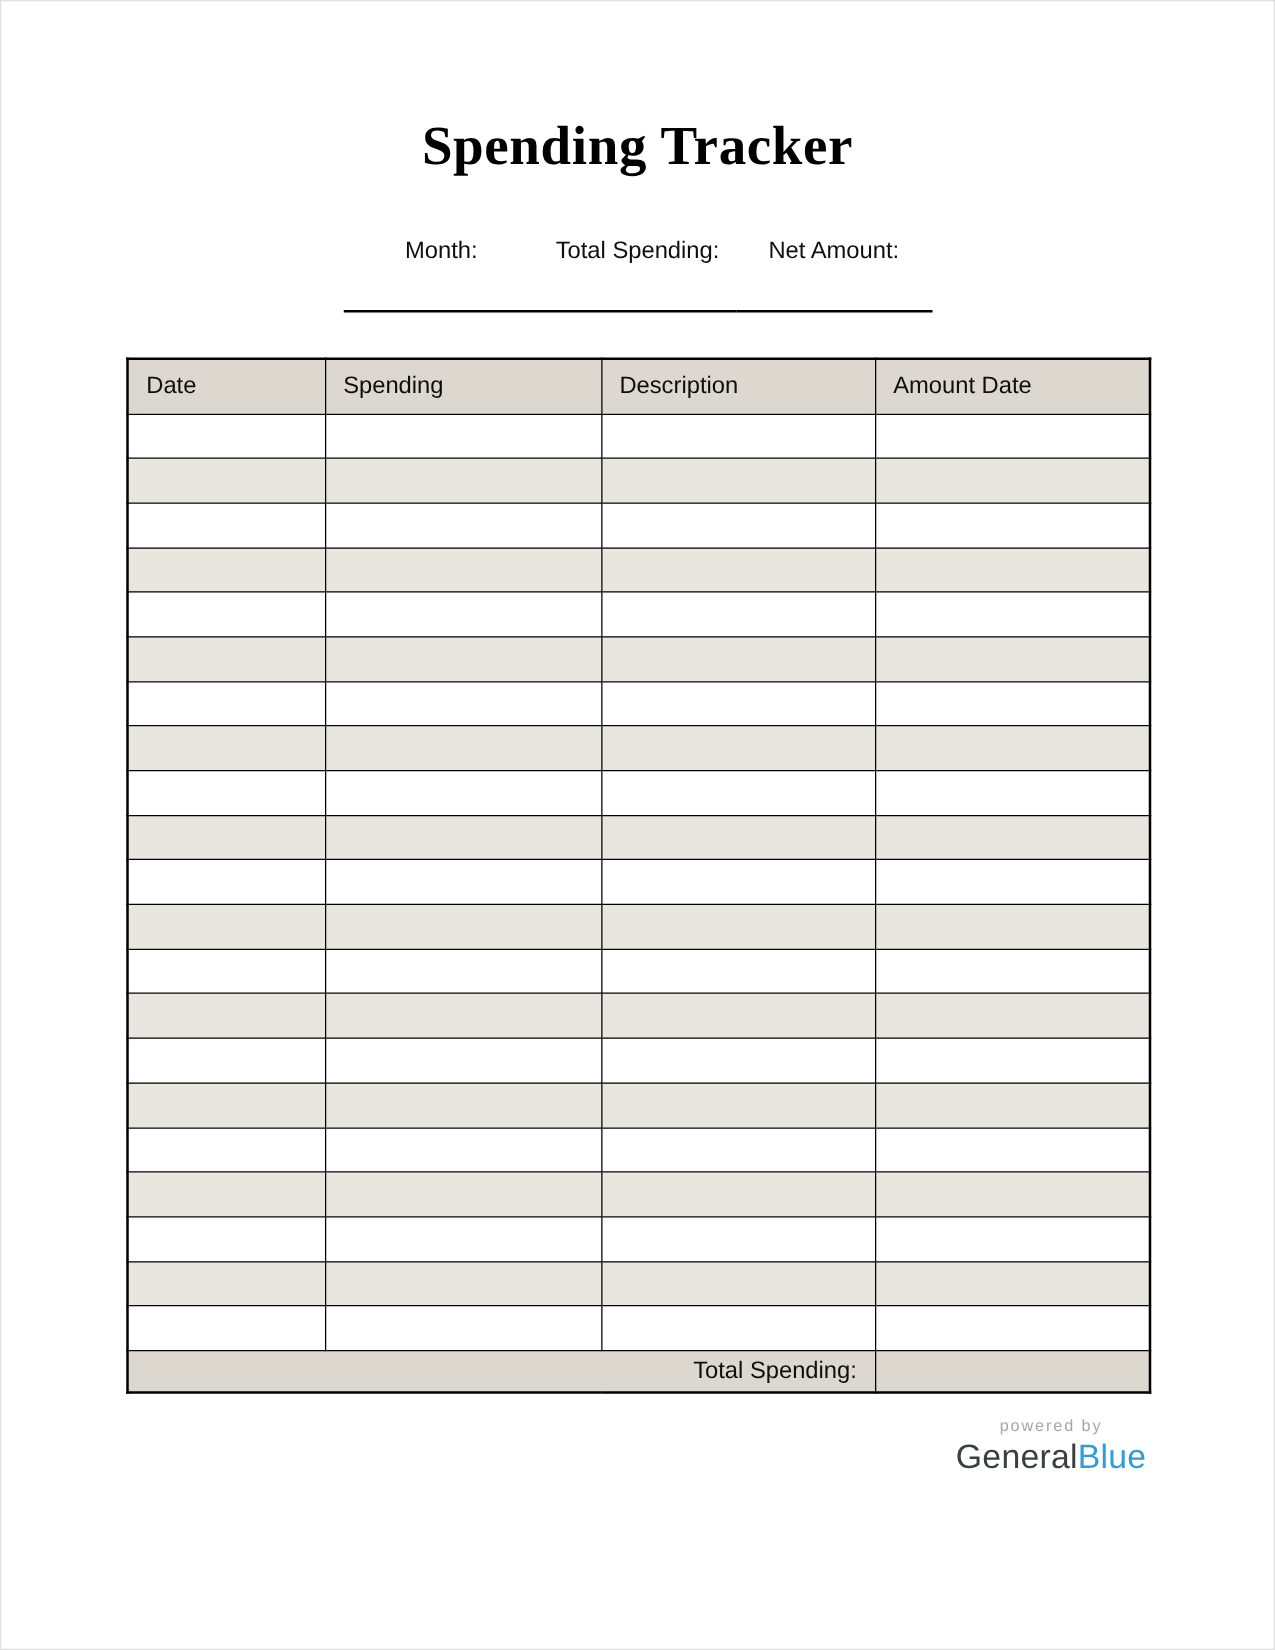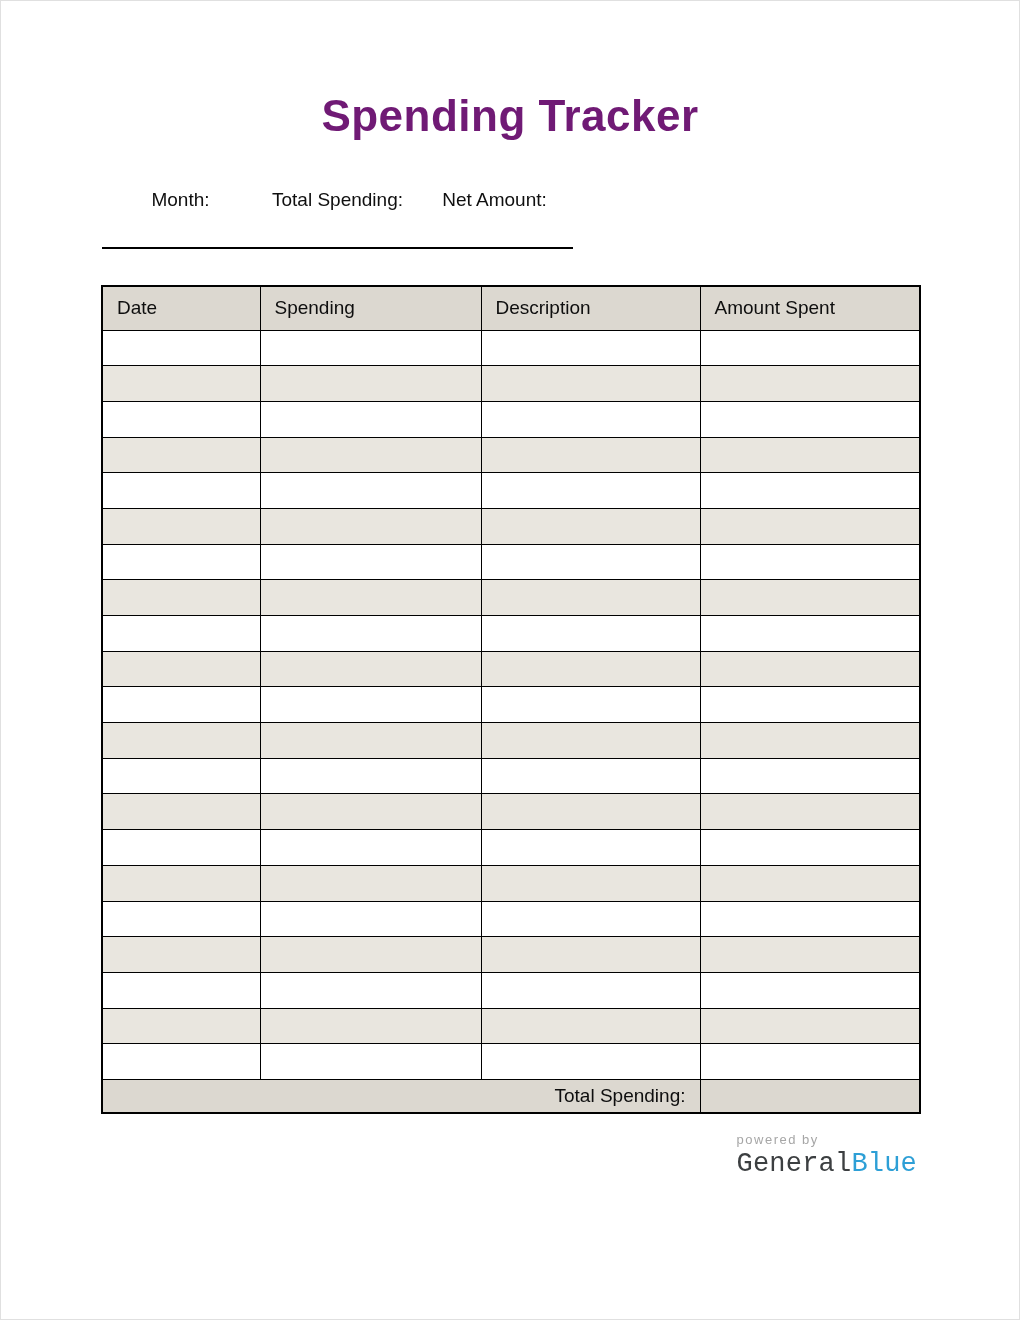--- a/index.html
+++ b/index.html
@@ -16,30 +16,30 @@
     height: 1320px;
     font-family: "Liberation Sans", sans-serif;
     color: #111;
     border: 1px solid #e0e0e0;
     position: relative;
     overflow: hidden;
   }
   .page-title {
     margin-top: 90px;
     text-align: center;
-    font-family: Liberation Sans, sans-serif;
+    font-family: Liberation Serif, serif;
     font-weight: 700;
     font-size: 44px;
-    color: #701a75;
+    color: #000000;
     letter-spacing: 0.5px;
   }
   .summary-row {
     margin: 48px 101px 0 101px;
     display: flex;
-    justify-content: flex-start;
+    justify-content: center;
   }
   .summary-field { width: 157px; }
   .summary-label {
     text-align: center;
     font-size: 19px;
     color: #0f0f0f;
     margin-bottom: 36px;
   }
   .summary-line {
     border-bottom: 2px solid #000;
@@ -74,33 +74,32 @@
     text-align: right;
     font-size: 19px;
     color: #0e0e0e;
   }
   .powered-wrap {
     margin: 18px 102px 0 0;
     text-align: right;
   }
   .powered {
     display: inline-block;
-    text-align: left;
+    text-align: center;
   }
   .powered-text {
     font-size: 13px;
     letter-spacing: 1.5px;
     color: var(--muted-gray);
     margin-bottom: 2px;
   }
   .brand {
     font-size: 27px;
     color: var(--brand-dark);
     letter-spacing: 0.2px;
-    font-family: Liberation Mono, monospace;
   }
   .brand .blue { color: var(--brand-blue); }
 </style>
 </head>
 <body>
 
 <h1 class="page-title">Spending Tracker</h1>
 
 <div class="summary-row">
   <div class="summary-field">
@@ -122,21 +121,21 @@
     <col style="width:158px">
     <col style="width:221px">
     <col style="width:219px">
     <col style="width:220px">
   </colgroup>
   <thead>
     <tr>
       <th>Date</th>
       <th>Spending</th>
       <th>Description</th>
-      <th>Amount Spent</th>
+      <th>Amount Date</th>
     </tr>
   </thead>
   <tbody id="table-body">
       <tr>
         <td></td>
         <td></td>
         <td></td>
         <td></td>
       </tr>
       <tr>

